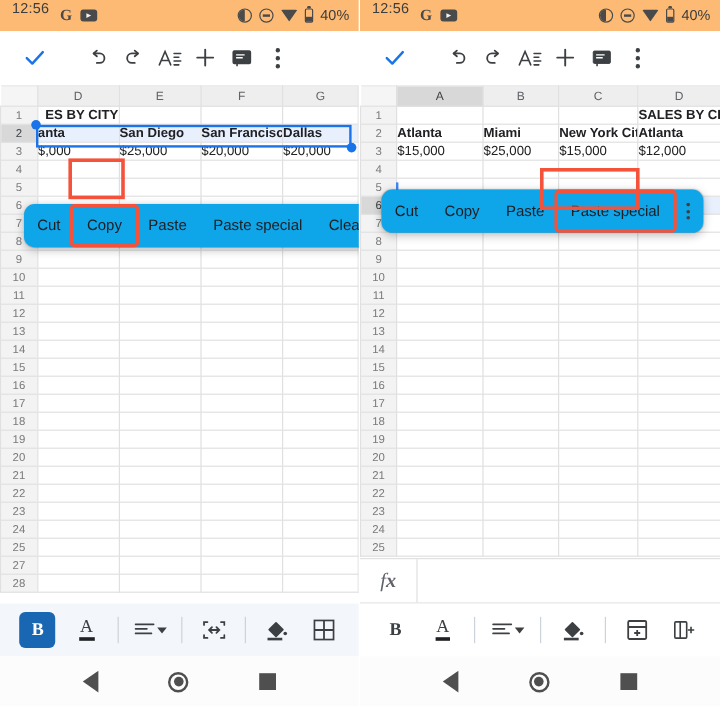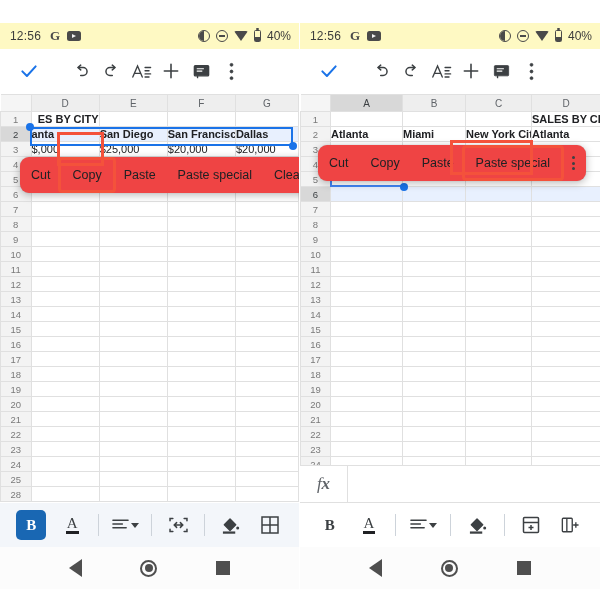--- a/index.html
+++ b/index.html
@@ -8,24 +8,24 @@
     font-family: "Liberation Sans", sans-serif;
     background:#ffffff;
     display:flex;
     overflow:hidden;
   }
   .panel { width:300px; height:589px; position:relative; background:#fff; overflow:hidden; }
   .panel.left { border-right:1px solid #ffffff; }
 
   
   .statusbar {
-    height:26px; background:#fef9c3;
-    display:flex; align-items:center;
+    height:26px; background:#fdba74;
+    display:flex; 
     padding:0 8px 0 10px;
-    font-size:11.5px; color:#3b3b3b;margin-top:23px;
+    font-size:11.5px; color:#3b3b3b;
   }
   .sb-time { font-size:12px; color:#3c3c3c; letter-spacing:.2px; }
   .sb-appicons { display:flex; align-items:center; gap:7px; margin-left:9px; }
   .g-icon { font-size:13px; font-weight:bold; color:#4a4a4a; font-family:"Liberation Serif", serif; }
   .yt-icon { width:14px; height:10px; background:#4a4a4a; border-radius:2.5px; position:relative; }
   .yt-icon:after { content:""; position:absolute; left:5px; top:2.5px; border-left:4px solid #f3f3f3; border-top:2.5px solid transparent; border-bottom:2.5px solid transparent; }
   .sb-right { margin-left:auto; display:flex; align-items:center; gap:6px; }
   .ico-contrast { width:12px; height:12px; border-radius:50%; border:1.6px solid #4a4a4a; position:relative; overflow:hidden; }
   .ico-contrast:after { content:""; position:absolute; left:0; top:0; width:50%; height:100%; background:#4a4a4a; }
   .ico-dnd { width:12px; height:12px; border-radius:50%; border:1.5px solid #4a4a4a; position:relative; }
@@ -69,24 +69,24 @@
   td.cell.bold { font-weight:bold; }
   td.cell.selrow { background:#e8f0fe; }
 
   
   .selbox { position:absolute; border:2px solid #1a73e8; pointer-events:none; }
   .selhandle { position:absolute; width:8px; height:8px; border-radius:50%; background:#1a73e8; }
   .selline { position:absolute; border-bottom:2px solid #4285f4; border-left:2px solid #4285f4; }
 
   
   .ctxmenu {
-    position:absolute; background:#ef4444; border-radius:9px;
+    position:absolute; background:#0ea5e9; border-radius:9px;
     box-shadow:0 2px 8px rgba(0,0,0,.28), 0 0 1px rgba(0,0,0,.2);
     display:flex; align-items:center; height:36px;
-    font-size:12.5px; color:#202124; z-index:25;
+    font-size:12.5px; color:#202124; z-index:25;margin-top:36px;
   }
   .ctxmenu .mi { padding:0 11px; height:100%; display:flex; align-items:center; white-space:nowrap; }
   .ctxmenu .mi.hl { outline:3px solid #f4523b; outline-offset:0; position:relative; height:30px; border-radius:1px; }
   .ctx-dots { padding:0 11px; display:flex; flex-direction:column; gap:2.5px; align-items:center; }
   .ctx-dots i { width:3px; height:3px; background:#3c4043; border-radius:50%; display:block; }
 
   
   .redbox { position:absolute; border:3px solid #f4523b; z-index:30; pointer-events:none; }
 
   
@@ -377,20 +377,27 @@
             <td class="cell"></td>
           </tr>
           <tr>
             <td class="rowhdr">25</td>
             <td class="cell"></td>
             <td class="cell"></td>
             <td class="cell"></td>
             <td class="cell"></td>
           </tr>
           <tr>
+            <td class="rowhdr">27</td>
+            <td class="cell"></td>
+            <td class="cell"></td>
+            <td class="cell"></td>
+            <td class="cell"></td>
+          </tr>
+          <tr>
             <td class="rowhdr">28</td>
             <td class="cell"></td>
             <td class="cell"></td>
             <td class="cell"></td>
             <td class="cell"></td>
           </tr>
         </tbody>
     </table>
 
     <div class="selbox" style="left:30px; top:33px; width:263px; height:19px;"></div>

